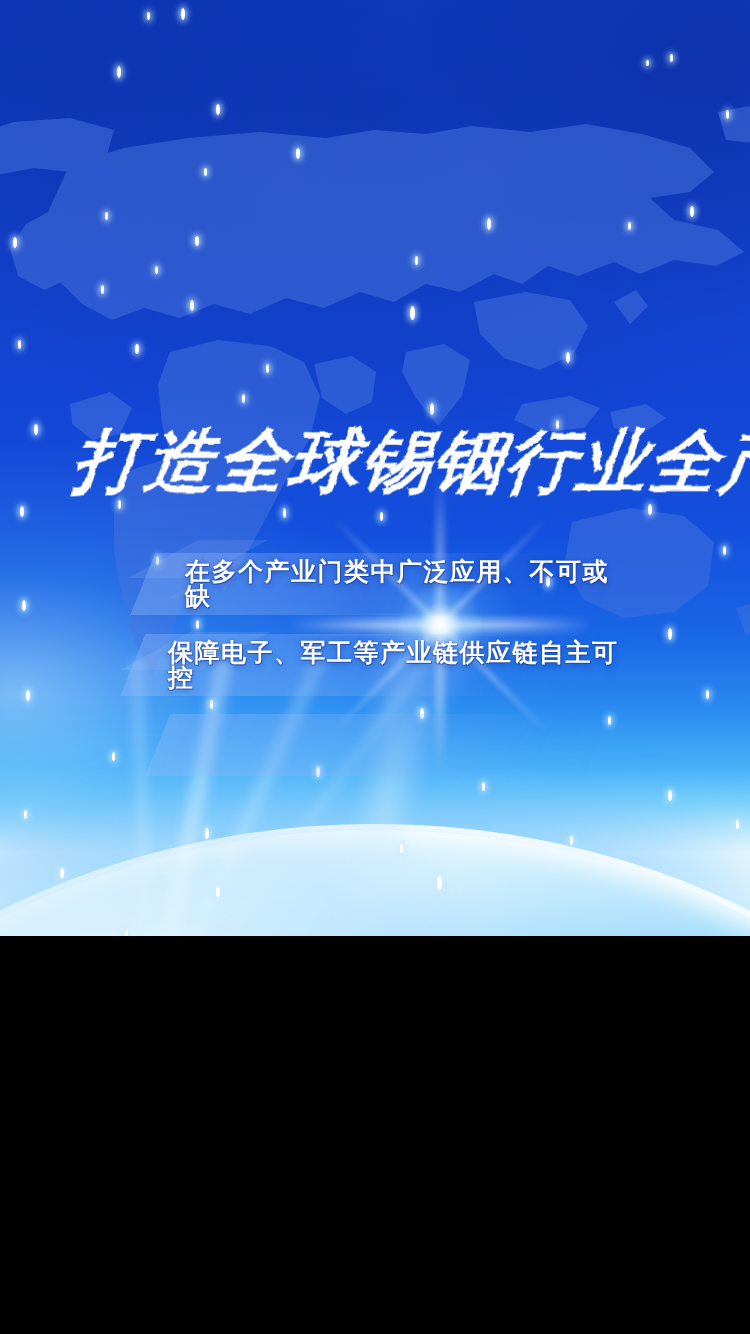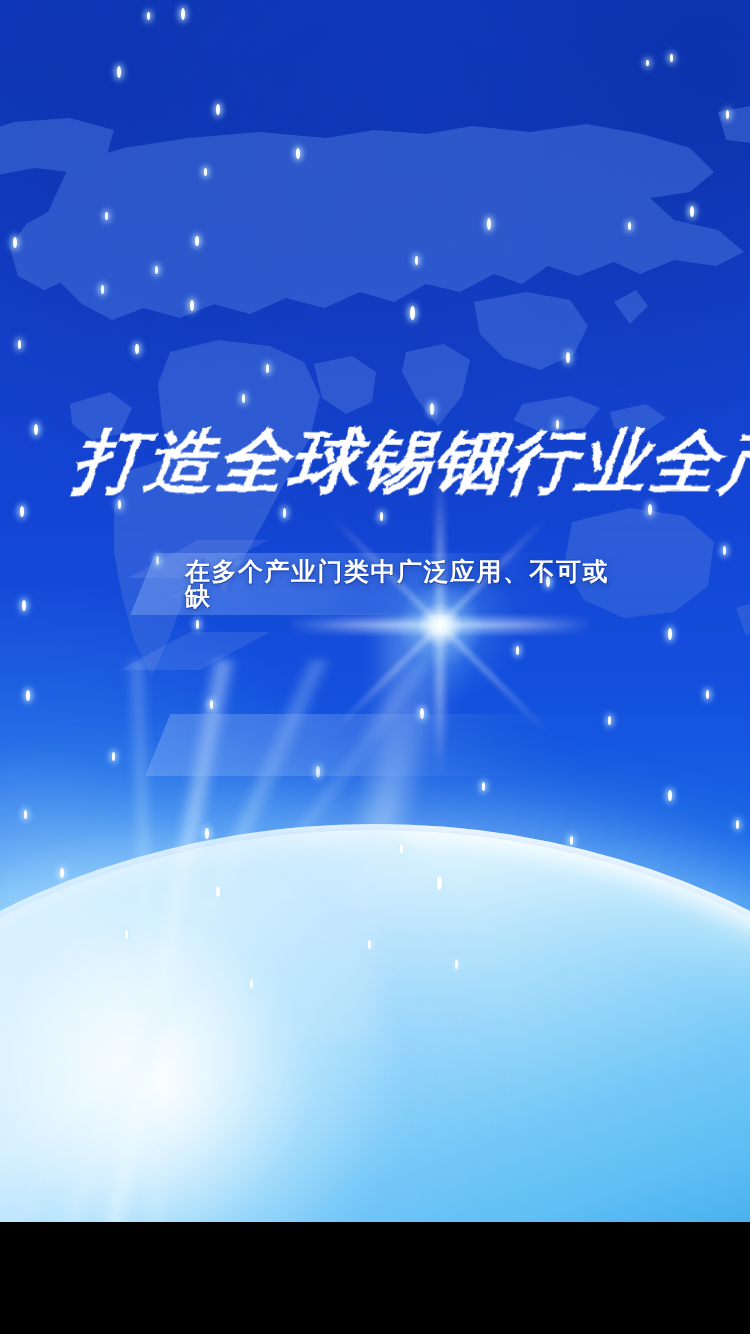--- a/index.html
+++ b/index.html
@@ -6,21 +6,21 @@
   html,body{margin:0;padding:0;background:#000;}
   body{
     font-family:"Liberation Sans","DejaVu Sans",sans-serif;
     -webkit-font-smoothing:antialiased;
   }
 
   
   .stage{
     position:relative;
     width:750px;
-    height:1222px;
+    height:936px;
     overflow:hidden;
     background:#404040;
     isolation:isolate;
   }
 
   
   .sky{
     position:absolute; inset:0;
     background:
       radial-gradient(120% 70% at 50% 104%, rgba(120,215,255,.95) 0%, rgba(60,165,250,.55) 22%, rgba(25,95,225,0) 46%),
@@ -430,19 +430,23 @@
           <text x="0" y="72">打造全球锡铟行业全产业链链主</text>
         </g>
       </svg>
     </div>
 
     <div class="sub sub-1">
       <span class="band"></span>
       <span class="txt">在多个产业门类中广泛应用、不可或缺</span>
     </div>
 
+    <div class="sub sub-2">
+      <span class="band"></span>
+      <span class="txt">保障电子、军工等产业链供应链自主可控</span>
+    </div>
 
     <div class="sub sub-3">
       <span class="band"></span>
     </div>
 
   </div>
 </div>
 
 </body></html>

